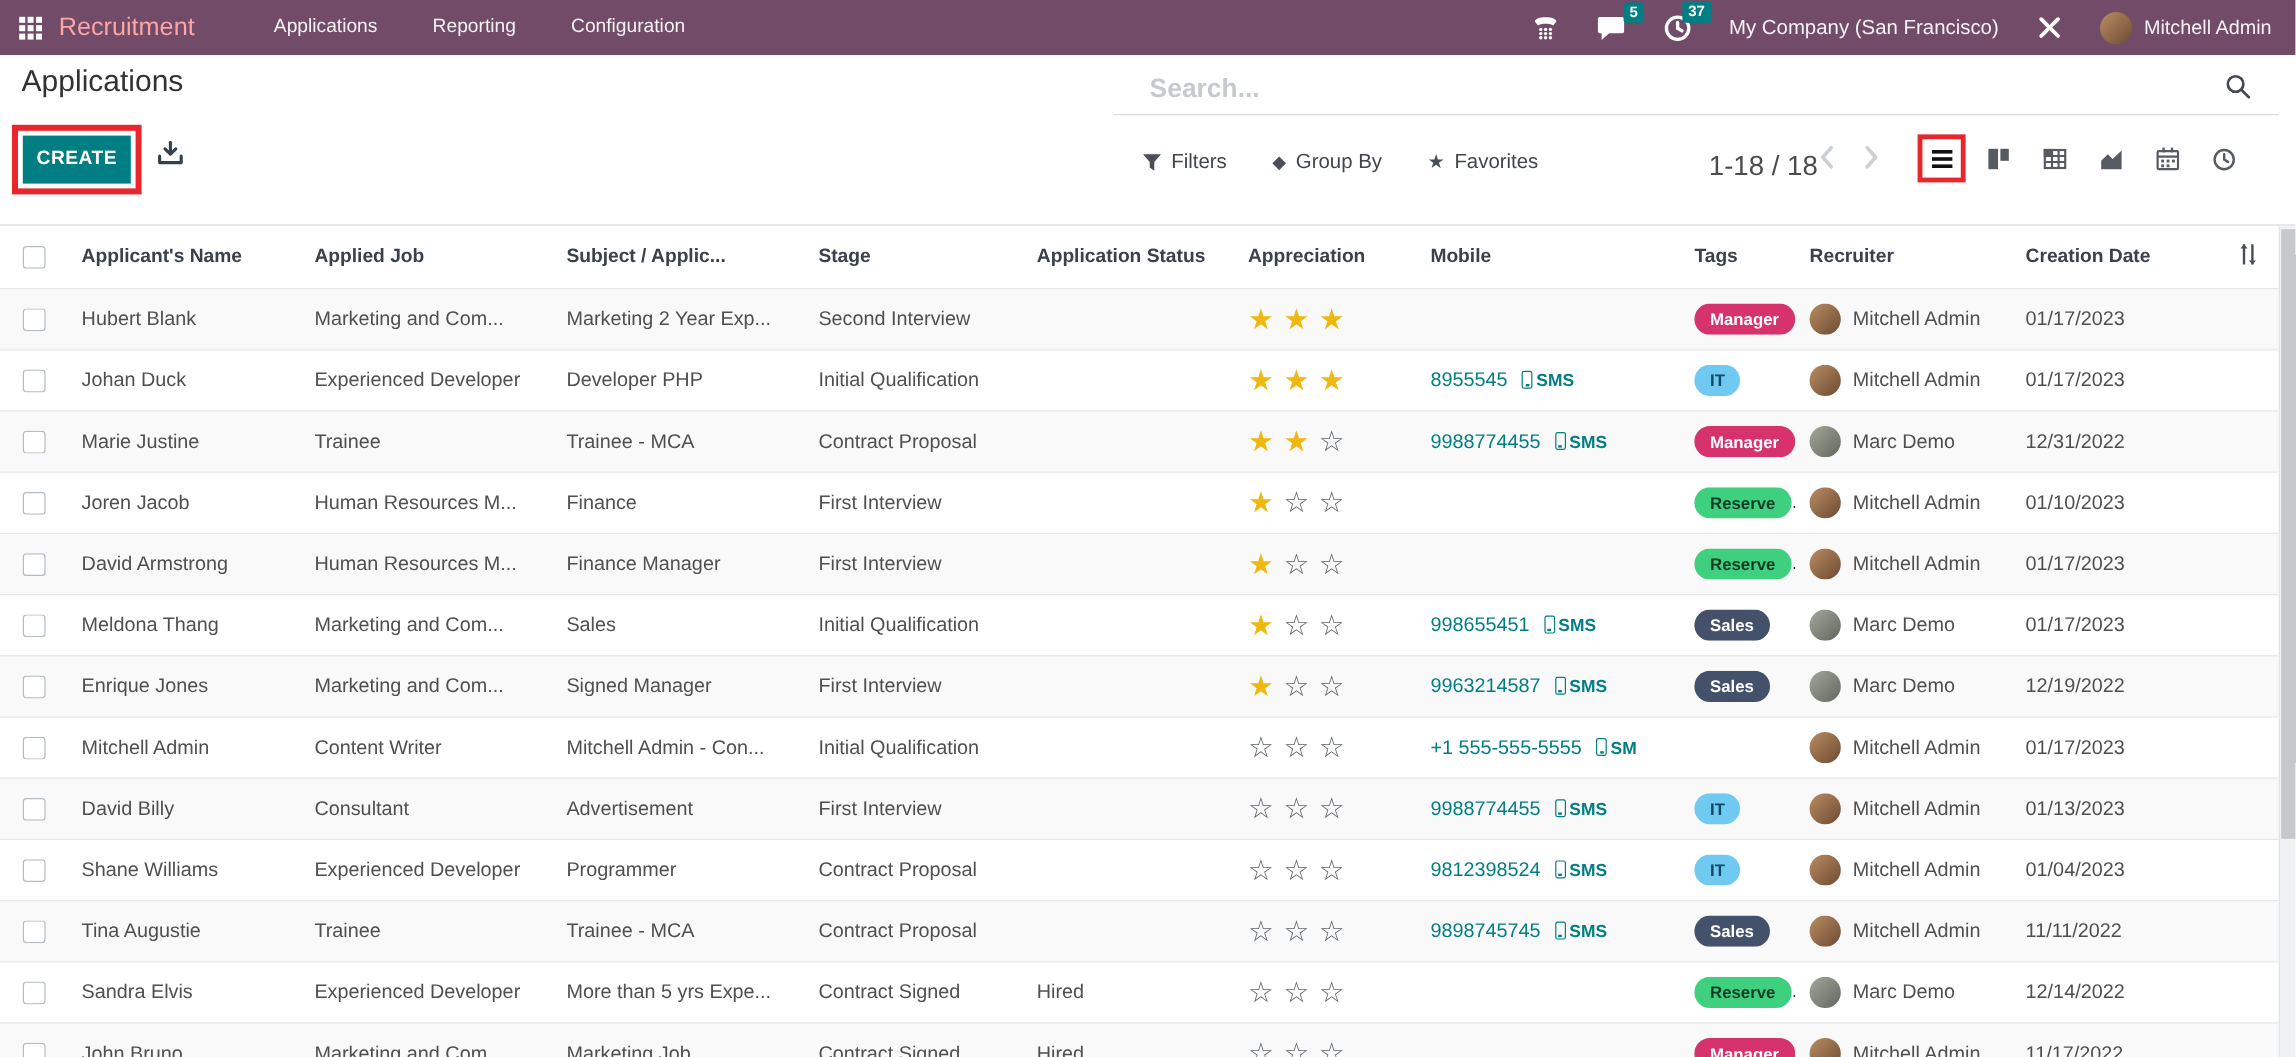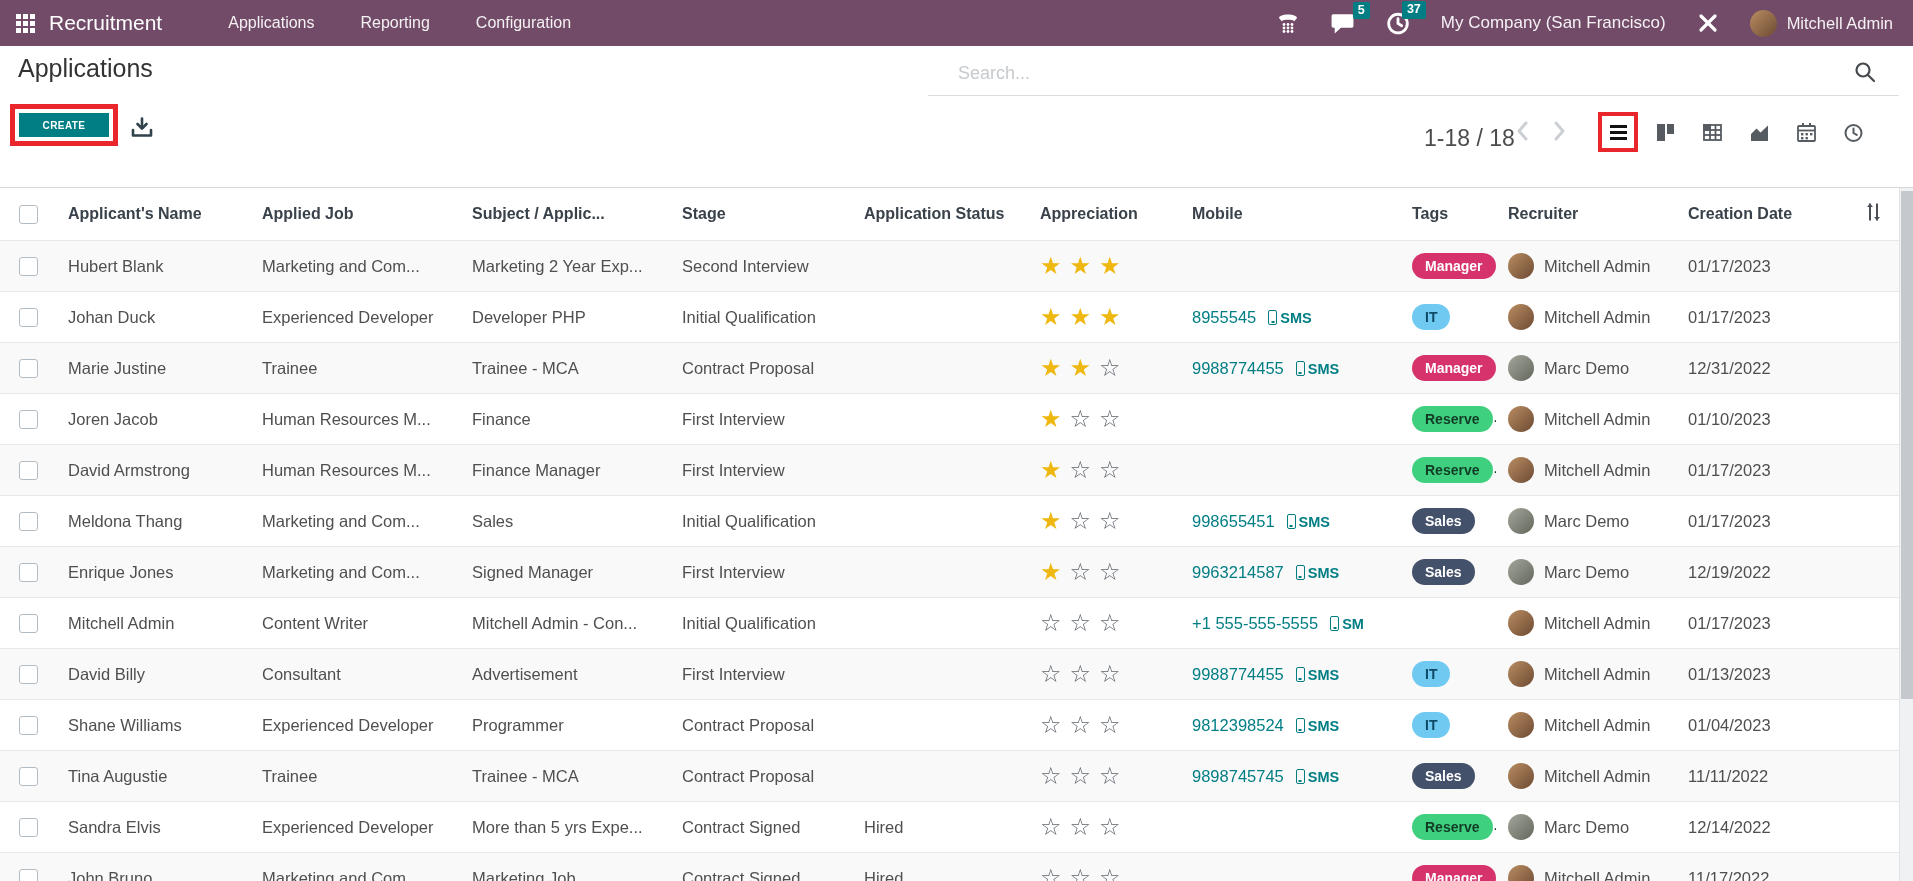--- a/index.html
+++ b/index.html
@@ -6,47 +6,47 @@
   html,body { width:1913px; height:881px; overflow:hidden; background:#fff;
     font-family:"Liberation Sans", sans-serif; }
   .root { position:relative; width:1913px; height:881px; }
 
   
   .navbar { position:absolute; top:0; left:0; right:0; height:46px;
     background:var(--navbar-bg,#714B67); display:flex; align-items:center; color:#fff; }
   .apps-icon { margin-left:16px; display:grid; grid-template-columns:repeat(3,5px);
     grid-template-rows:repeat(3,5px); gap:2px; cursor:pointer; }
   .apps-icon i { background:#fff; }
-  .brand { font-size:21px; margin-left:14px; color:#ffffff; }
+  .brand { font-size:21px; margin-left:14px; color:#fca5a5; }
   .nav-menus { display:flex; gap:46px; margin-left:66px; font-size:16px; }
   .nav-item { color:rgba(255,255,255,.92); cursor:pointer; }
   .nav-right { margin-left:auto; display:flex; align-items:center; gap:30px; padding-right:20px; }
   .nav-ico { position:relative; display:flex; align-items:center; cursor:pointer; }
   .badge { position:absolute; top:-9px; right:-15px; background:var(--accent,#017e84);
     color:#fff; font-size:12.5px; font-weight:700; padding:2px 5px; border-radius:2px; line-height:1.1; }
   .company { font-size:17px; color:#f5f1f4; cursor:pointer; }
   .user { display:flex; align-items:center; gap:10px; cursor:pointer; }
   .nav-avatar { width:27px; height:27px; border-radius:50%;
     background:linear-gradient(135deg,#b98d62,#6d4a33); display:inline-block; }
   .user-name { font-size:16.5px; color:#f5f1f4; }
 
   
   .control-panel { position:absolute; top:46px; left:0; right:0; height:142px;
     background:#fff; border-bottom:1px solid #d7d7d7; }
   .page-title { position:absolute; left:18px; top:8px; font-size:25px; font-weight:400; color:#333; }
   .create-hl { position:absolute; left:10px; top:58px; border:5px solid var(--red,#e8262c); padding:4px; }
-  .create-btn { background:var(--accent,#017e84); color:#fff; border:none; font-size:10px;
-    font-weight:700; letter-spacing:.4px; width:90px; height:24px; cursor:pointer;
+  .create-btn { background:var(--accent,#017e84); color:#fff; border:none; font-size:16px;
+    font-weight:700; letter-spacing:.4px; width:90px; height:40px; cursor:pointer;
     font-family:"Liberation Sans",sans-serif; }
   .export-btn { position:absolute; left:130px; top:70px; background:none; border:none; cursor:pointer; }
 
   .searchbar { position:absolute; left:928px; top:6px; width:971px; height:44px;
     border-bottom:1px solid #dcdcdc; display:flex; align-items:center; }
-  .search-input { border:none; outline:none; flex:1; margin-left:30px; font-size:18px;
-    color:#555; font-family:"Liberation Sans",sans-serif; background:transparent; }
+  .search-input { border:none; outline:none; flex:1; margin-left:30px; font-size:22px;
+    color:#555; font-family:"Liberation Sans",sans-serif; background:transparent;font-weight:bold; }
   .search-input::placeholder { color:#c6cacd; }
   .search-btn { background:none; border:none; margin-right:22px; cursor:pointer; }
 
   .filter-row { position:absolute; left:952px; top:74px; height:30px;
     display:flex; gap:38px; align-items:center; font-size:17px; color:#41464c; }
   .filter-item { display:flex; align-items:center; gap:8px; cursor:pointer; }
   .gb-diamond { color:#4a4f55; font-size:15px; }
   .fav-star { color:#4a4f55; font-size:16px; }
 
   .pager-value { position:absolute; left:1424px; top:79px; font-size:23px; color:#4c4c4c; cursor:pointer; }
@@ -176,20 +176,36 @@
     <div class="searchbar">
       <input class="search-input" type="text" placeholder="Search..." style="">
       <button class="search-btn">
         <svg width="24" height="24" viewBox="0 0 24 24" fill="none" stroke="#454a50" stroke-width="2.2" stroke-linecap="round">
           <circle cx="10" cy="10" r="6.5"></circle>
             <line x1="15" y1="15" x2="21" y2="21"></line>
         </svg>
       </button>
     </div>
 
+    <div class="filter-row">
+      <span class="filter-item">
+        <svg width="16" height="15" viewBox="0 0 16 15" fill="#4a4f55">
+          <path d="M0.5 0.5 h15 l-5.6 6.4 v7.4 l-3.8 -2.8 v-4.6 z"></path>
+        </svg>
+        <span>Filters</span>
+      </span>
+      <span class="filter-item">
+        <span class="gb-diamond">◆</span>
+        <span>Group By</span>
+      </span>
+      <span class="filter-item">
+        <span class="fav-star">★</span>
+        <span>Favorites</span>
+      </span>
+    </div>
 
     <div class="pager-value">1-18 / 18</div>
     <div class="pager-nav">
       <span>
         <svg width="22" height="26" viewBox="0 0 22 26" fill="none" stroke="#ccd0d4" stroke-width="3" stroke-linecap="round" stroke-linejoin="round">
             <polyline points="14,5 7,13 14,21"></polyline>
           </svg>
       </span>
       <span>
         <svg width="22" height="26" viewBox="0 0 22 26" fill="none" stroke="#ccd0d4" stroke-width="3" stroke-linecap="round" stroke-linejoin="round">

